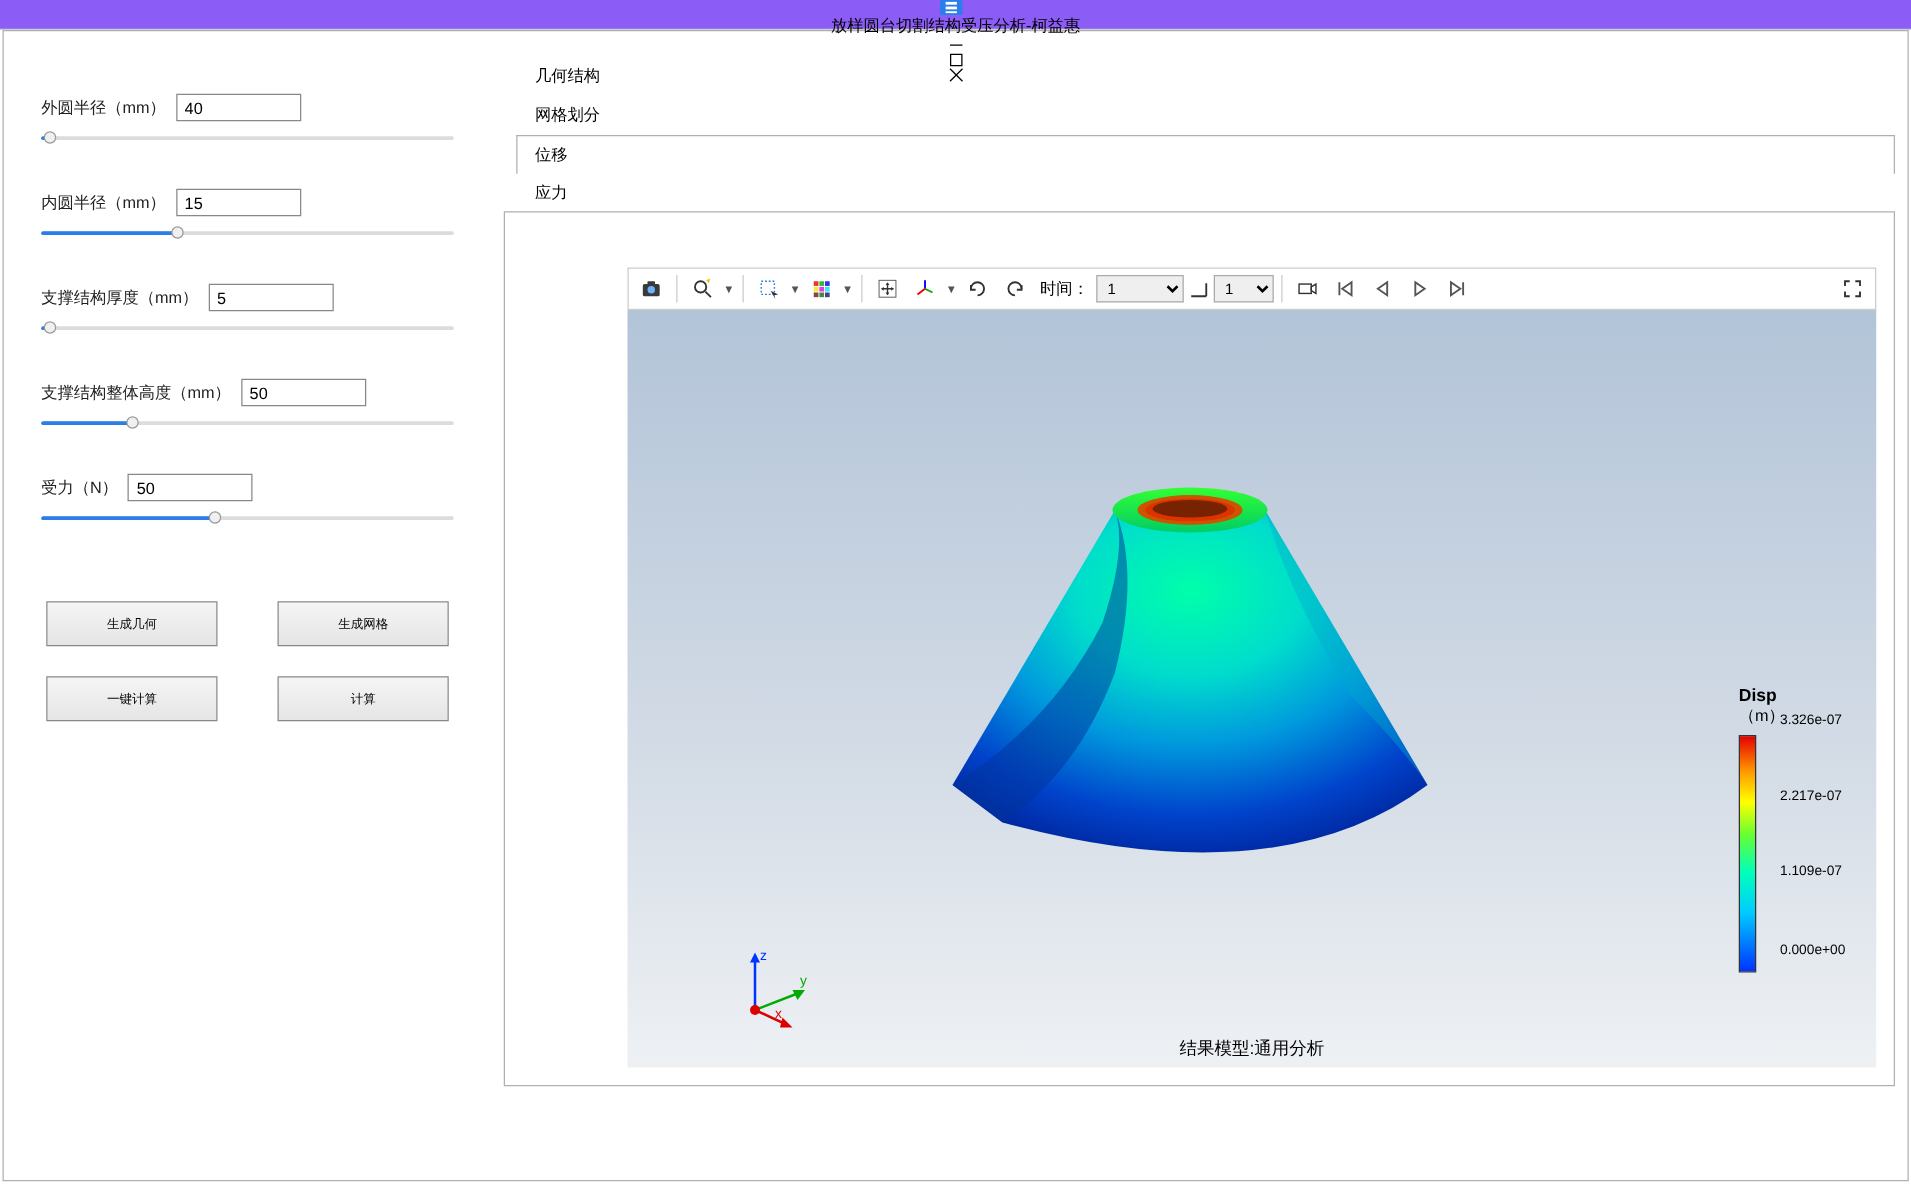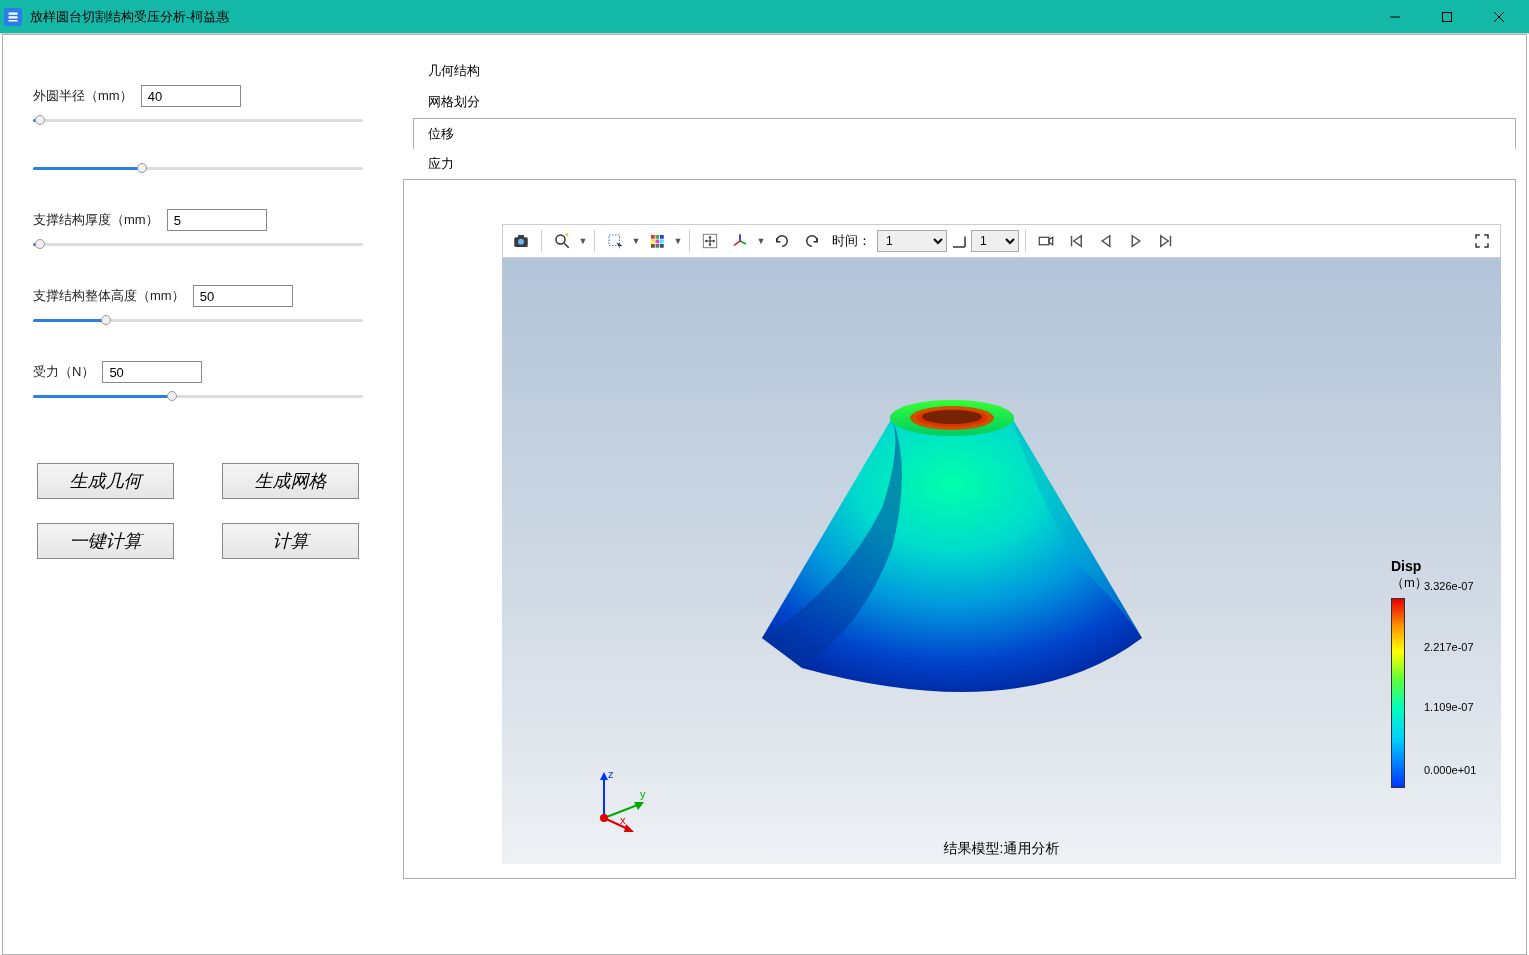--- a/index.html
+++ b/index.html
@@ -1,36 +1,36 @@
 <!DOCTYPE html>
 <html><head>
 <meta charset="utf-8">
 <style>
 * { box-sizing: border-box; margin: 0; padding: 0; font-family: "Microsoft YaHei", "SimSun", Arial, sans-serif; }
 body { background: #fff; width: 1529px; height: 955px; overflow: hidden; position: relative; }
 
-.titlebar { height: 34px; background: #14b8a6; border-bottom: 1px solid #ccc; display: flex; align-items: center; padding: 0 4px; }
+.titlebar { height: 24px; background: #8b5cf6; border-bottom: 1px solid #ccc; display: flex; align-items: center; padding: 0 4px; flex-direction: column; }
 .titlebar .app-icon { width: 18px; height: 18px; background: #2b7de9; border-radius: 2px; margin-right: 8px; display: flex; align-items: center; justify-content: center; color: #fff; font-size: 11px; }
 .titlebar .title { font-size: 13px; color: #000; flex: 1; }
 .titlebar .win-btn { width: 52px; height: 30px; display: flex; align-items: center; justify-content: center; font-size: 16px; cursor: pointer; }
 
 .main { display: flex; height: calc(100% - 34px); border: 1px solid #b0b0b0; margin: 0 2px 2px 2px; }
 
 .sidebar { width: 390px; padding: 50px 30px 20px 30px; }
 .param { margin-bottom: 34px; }
 .param-row { display: flex; align-items: center; margin-bottom: 6px; }
 .param-label { font-size: 13px; color: #222; margin-right: 8px; white-space: nowrap; }
 .param-input { border: 1px solid #888; height: 22px; padding: 0 6px; font-size: 13px; width: 100px; }
 .slider { position: relative; height: 14px; margin-top: 2px; }
 .slider-track { position: absolute; top: 6px; left: 0; right: 0; height: 3px; background: #dcdcdc; border-radius: 2px; }
 .slider-fill { position: absolute; top: 6px; left: 0; height: 3px; background: #2b7de9; border-radius: 2px; }
 .slider-thumb { position: absolute; top: 2px; width: 10px; height: 10px; background: #f0f0f0; border: 1px solid #999; border-radius: 50%; transform: translateX(-50%); }
 
 .btn-grid { display: grid; grid-template-columns: 1fr 1fr; gap: 24px 48px; margin-top: 60px; padding: 0 4px; }
-.btn { height: 36px; background: linear-gradient(#f5f5f5,#e5e5e5); border: 1px solid #888; font-size: 18px; cursor: pointer; font-style: italic; }
+.btn { height: 36px; background: linear-gradient(#f5f5f5,#e5e5e5); border: 1px solid #888; font-size: 10px; cursor: pointer; }
 
 .content { flex: 1; padding: 20px 10px 10px 10px; position: relative; }
 .tabs { display: flex; margin-left: 10px; flex-direction: column; }
 .tab { padding: 6px 14px; font-size: 13px; border: 1px solid transparent; border-bottom: none; cursor: pointer; }
 .tab.active { border-color: #b0b0b0; background: #fff; position: relative; top: 1px; }
 .viewer-frame { border: 1px solid #b0b0b0; height: 700px; position: relative; background: #fff; }
 
 .toolbar { position: absolute; top: 44px; left: 98px; right: 14px; height: 34px; background: #fff; border: 1px solid #ccc; display: flex; align-items: center; padding: 0 4px; gap: 2px; z-index: 5; }
 .tbtn { width: 28px; height: 26px; display: flex; align-items: center; justify-content: center; cursor: pointer; font-size: 16px; border-radius: 2px; }
 .tbtn svg { width: 18px; height: 18px; }
@@ -92,20 +92,24 @@
       <span class="param-label">外圆半径（mm）</span>
       <input class="param-input" value="40" style="">
     </div>
     <div class="slider">
       <div class="slider-track"></div>
       <div class="slider-fill" style="width:2%"></div>
       <div class="slider-thumb" style="left:2%"></div>
     </div>
         </div>
         <div class="param">
+    <div class="param-row">
+      <span class="param-label">内圆半径（mm）</span>
+      <input class="param-input" value="15" style="">
+    </div>
     <div class="slider">
       <div class="slider-track"></div>
       <div class="slider-fill" style="width:33%"></div>
       <div class="slider-thumb" style="left:33%"></div>
     </div>
         </div>
         <div class="param">
     <div class="param-row">
       <span class="param-label">支撑结构厚度（mm）</span>
       <input class="param-input" value="5" style="">
@@ -294,21 +298,21 @@
         </svg>
 
         <div class="legend">
           <div class="legend-title">Disp</div>
           <div class="legend-sub">（m）</div>
           <div class="legend-bar"></div>
           <div class="legend-ticks" id="legend-ticks">
               <div class="legend-tick" style="top: -4px;">3.326e-07</div>
               <div class="legend-tick" style="top: 56.72px;">2.217e-07</div>
               <div class="legend-tick" style="top: 117.44px;">1.109e-07</div>
-              <div class="legend-tick" style="top: 180px;">0.000e+01</div>
+              <div class="legend-tick" style="top: 180px;">0.000e+00</div>
             </div>
         </div>
 
         <div class="axes">
           <svg width="70" height="70" viewBox="0 0 70 70">
             <line x1="22" y1="52" x2="22" y2="10" stroke="#0033ff" stroke-width="2"></line>
             <path d="M22 6 L18 14 L26 14 Z" fill="#0033ff"></path>
             <text x="26" y="12" font-size="11" fill="#0033ff">z</text>
             <line x1="22" y1="52" x2="58" y2="38" stroke="#00aa00" stroke-width="2"></line>
             <path d="M62 36 L52 36 L56 44 Z" fill="#00aa00"></path>

